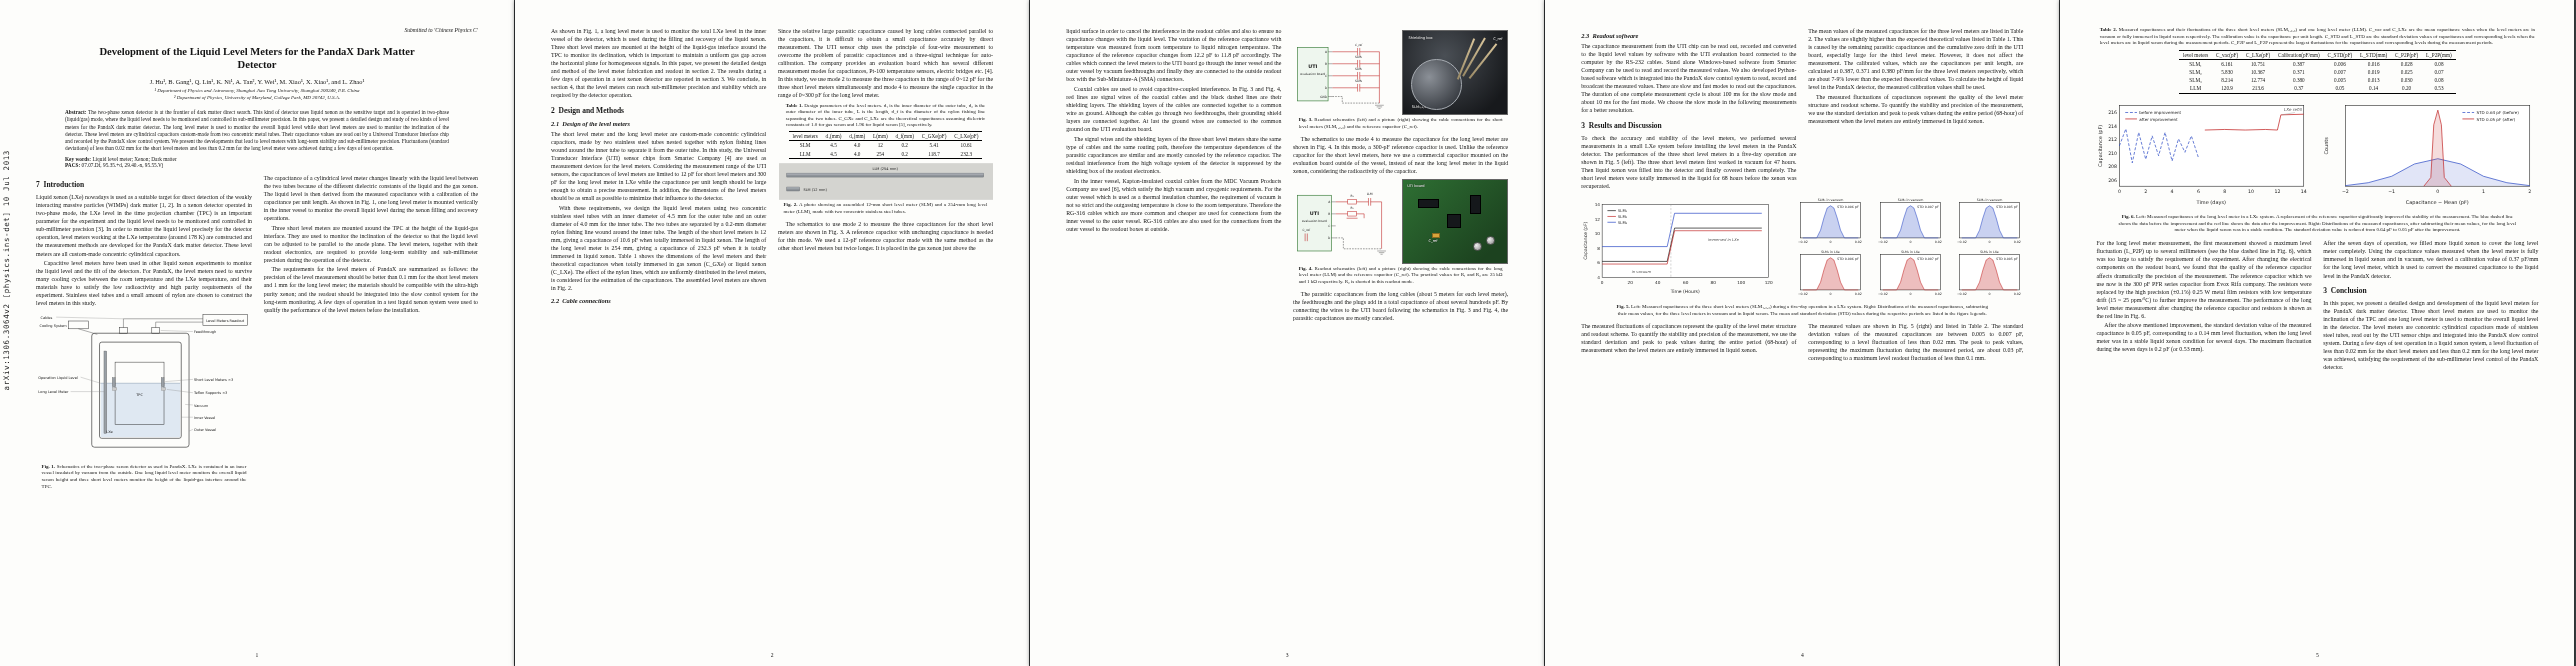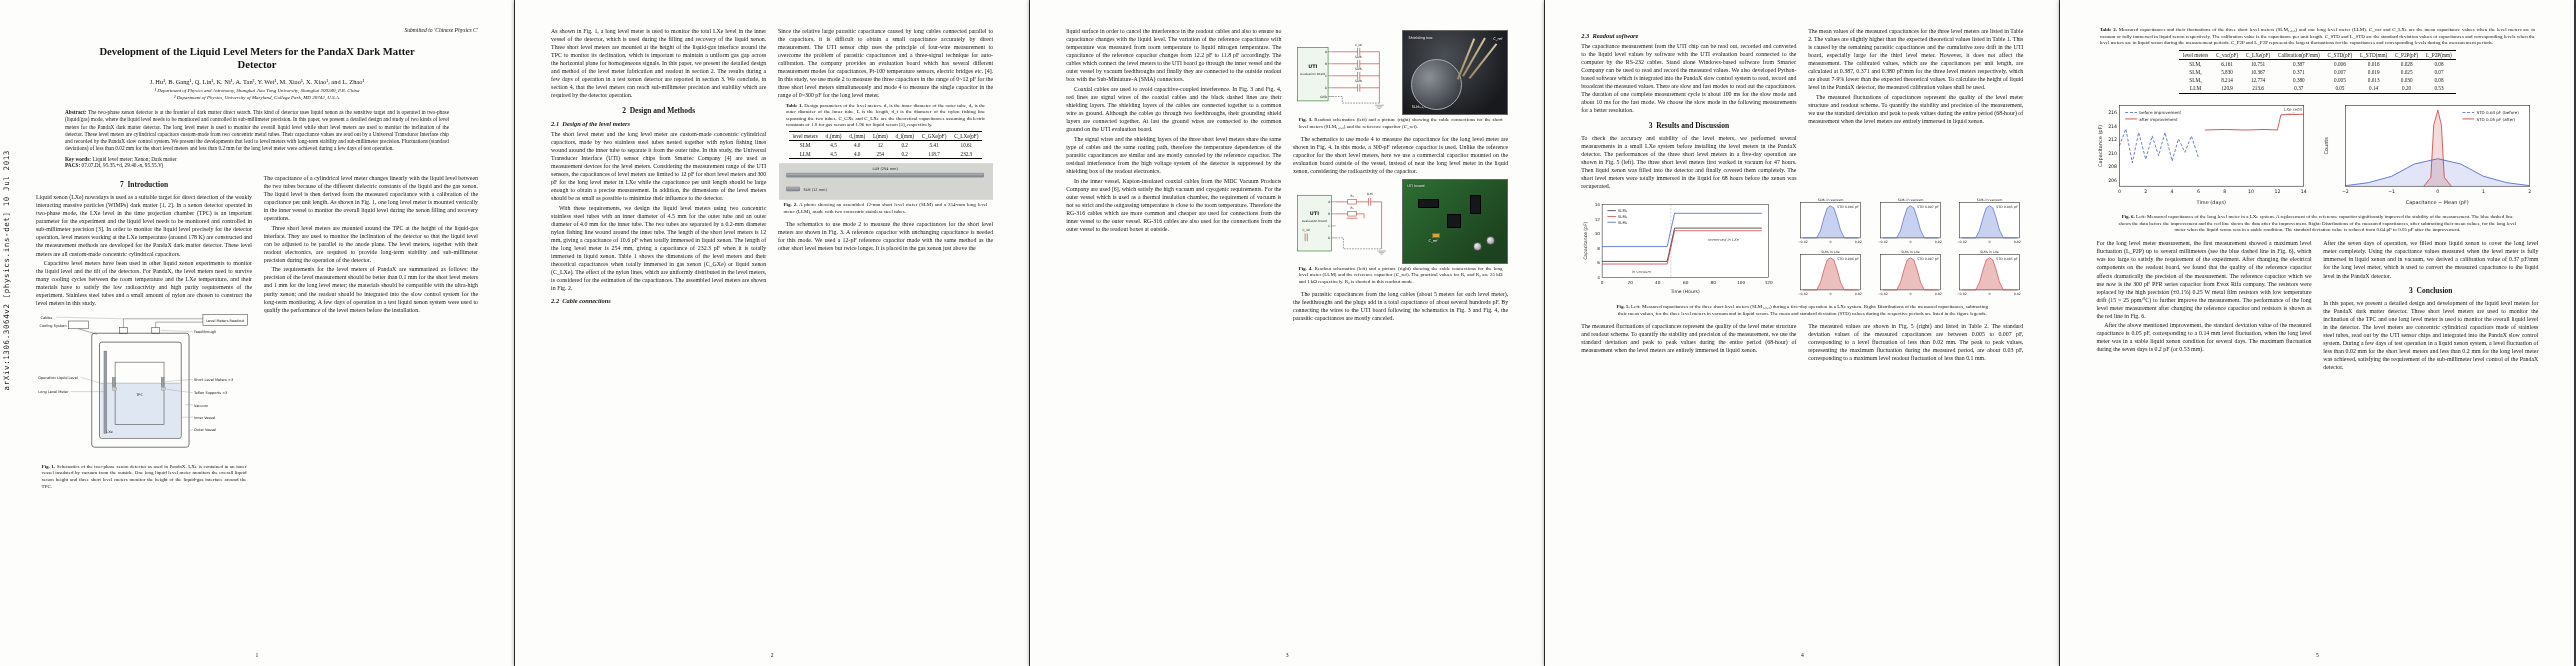--- a/index.html
+++ b/index.html
@@ -5,21 +5,21 @@
   html,body{margin:0;padding:0;}
   body{width:2576px;height:667px;background:#3f4447;overflow:hidden;}
   .pages{display:flex;gap:1.1px;width:2236px;height:667px;background:#3f4447;}
   .page{position:relative;flex:0 0 514px;width:514px;height:667px;background:#fdfdfb;
         box-sizing:border-box;padding:27px 36px 16.7px;color:#151515;
         font-family:"Liberation Serif",serif;overflow:hidden;box-shadow:0 0 4.4px rgba(0,0,0,.55);}
   .cols{display:flex;gap:11.7px;}
   .col{width:216px;}
   .par{font-size:5.9px;line-height:1.36;text-align:justify;text-indent:7.8px;margin:0 0 1.7px;}
   .noind{text-indent:0;}
-  .h2{font-size:7.5px;font-weight:bold;margin:6.7px 0 3.9px;white-space:pre-wrap;text-align:center;}
+  .h2{font-size:7.5px;font-weight:bold;margin:6.7px 0 3.9px;white-space:pre-wrap;}
   .h3{font-size:6.4px;font-weight:bold;margin:5px 0 2.8px;white-space:pre-wrap;font-style:italic;}
   .title{font-size:10.6px;font-weight:bold;text-align:center;margin:12.2px 50px 6.7px;line-height:1.25;}
   .submitted{font-size:5.6px;font-style:italic;text-align:right;margin:0 0 2.2px;}
   .authors{font-size:6.4px;text-align:center;margin:3.3px 16.7px 2.8px;}
   .affil{font-size:5px;font-style:italic;text-align:center;color:#222;line-height:1.35;}
   .abstract{font-size:5.3px;line-height:1.33;text-align:justify;margin:7.8px 29px 3.9px;}
   .metaline{font-size:5.3px;margin:0.6px 29px;}
   .blabel{font-weight:bold;}
   .caption{font-size:5px;line-height:1.32;text-align:justify;margin:2.2px 5.6px 4.4px;}
   .capcenter{text-align:center;}

